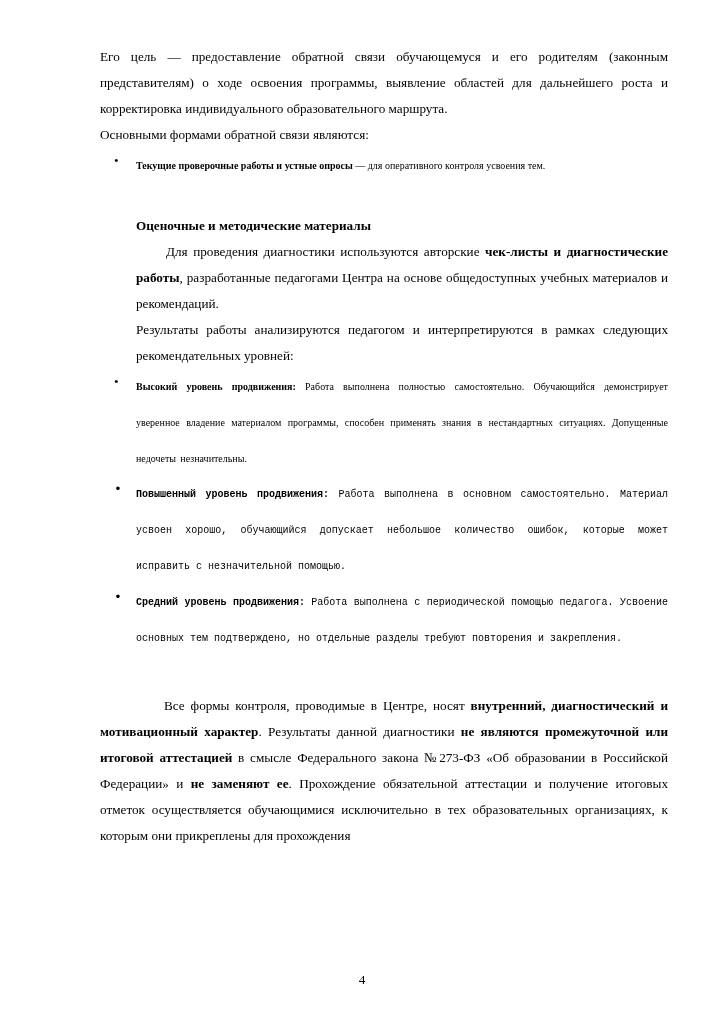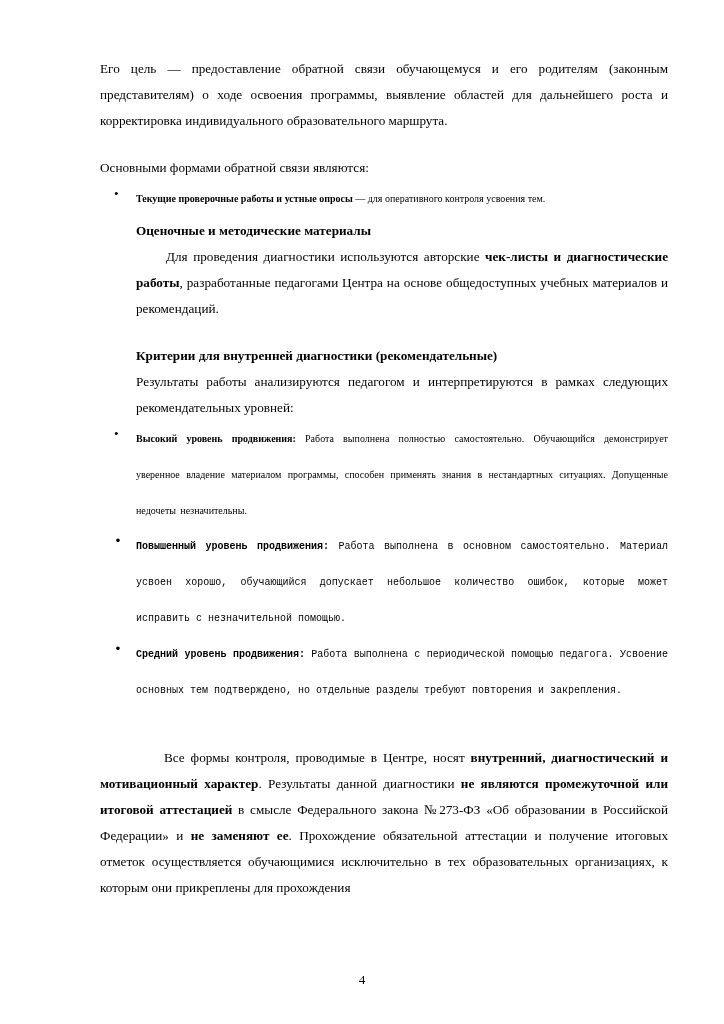--- a/index.html
+++ b/index.html
@@ -15,34 +15,34 @@
     position: relative;
     overflow: hidden;
   }
   .page {
     position: absolute;
     left: 0; top: 0;
     width: 724px;
     height: 1024px;
     background: #ffffff;
     box-sizing: border-box;
-    padding: 56px 56px 30px 100px;
+    padding: 44px 56px 30px 100px;
   }
   .content {
     width: 568px;
   }
   p {
     margin: 0;
     font-size: 13.2px;
     line-height: 26px;
     text-align: justify;
     text-justify: inter-word;
   }
-  .gap-top-s { margin-top: 1px; }
-  .gap-top-m { margin-top: 21px; }
+  .gap-top-s { margin-top: 29px; }
+  .gap-top-m { }
   .gap-top-l { margin-top: 36px; }
 
   .bold { font-weight: bold; }
 
   
   ul.bullets {
     list-style: none;
     margin: 0;
     padding: 0;
   }
@@ -112,21 +112,20 @@
     </ul>
 
     <div class="sub-block gap-top-s">
       <div class="sub-head">Оценочные и методические материалы</div>
       <p class="sub-body first-line-indent">
         <span>Для проведения диагностики используются авторские </span><span class="bold">чек-листы и диагностические работы</span><span>, разработанные педагогами Центра на основе общедоступных учебных материалов и рекомендаций.</span>
       </p>
     </div>
 
     <div class="sub-block gap-top-m">
-      <div class="sub-head">Критерии для внутренней диагностики (рекомендательные)</div>
       <p class="sub-body">Результаты работы анализируются педагогом и интерпретируются в рамках следующих рекомендательных уровней:</p>
     </div>
 
     <ul class="bullets gap-top-m">
       <li>
         <span class="bold wide-space">Высокий уровень продвижения:</span><span class="wide-space"> Работа выполнена полностью самостоятельно. Обучающийся демонстрирует уверенное владение материалом программы, способен применять знания в нестандартных ситуациях. Допущенные недочеты незначительны.</span>
       </li>
       <li class="li-spaced">
         <span class="bold">Повышенный уровень продвижения:</span><span> Работа выполнена в основном самостоятельно. Материал усвоен хорошо, обучающийся допускает небольшое количество ошибок, которые может исправить с незначительной помощью.</span>
       </li>

